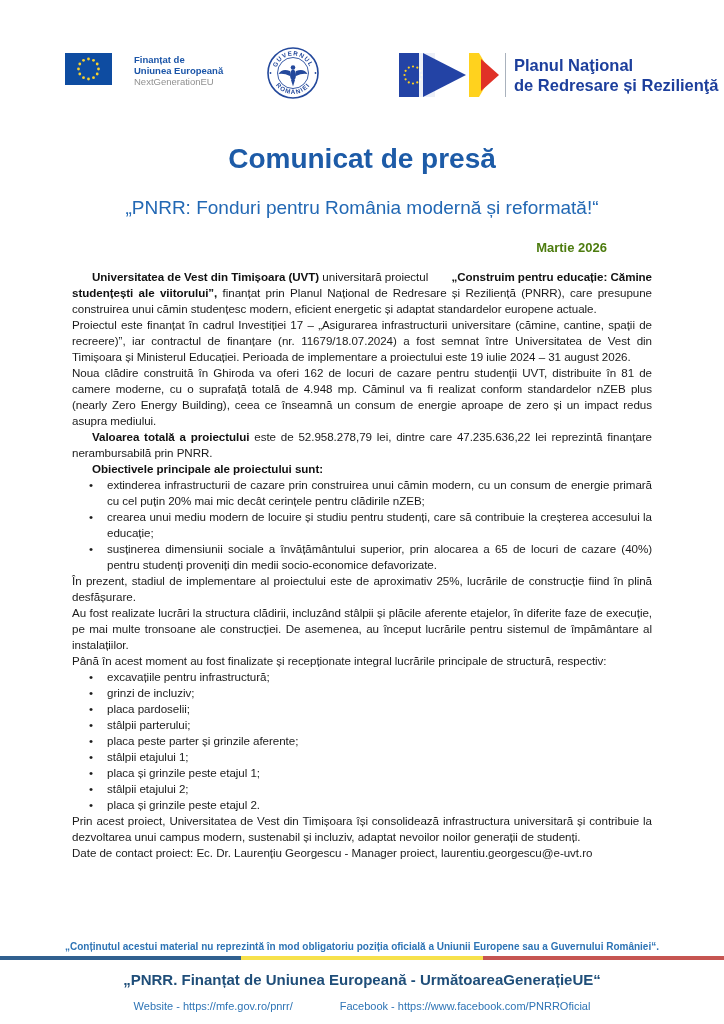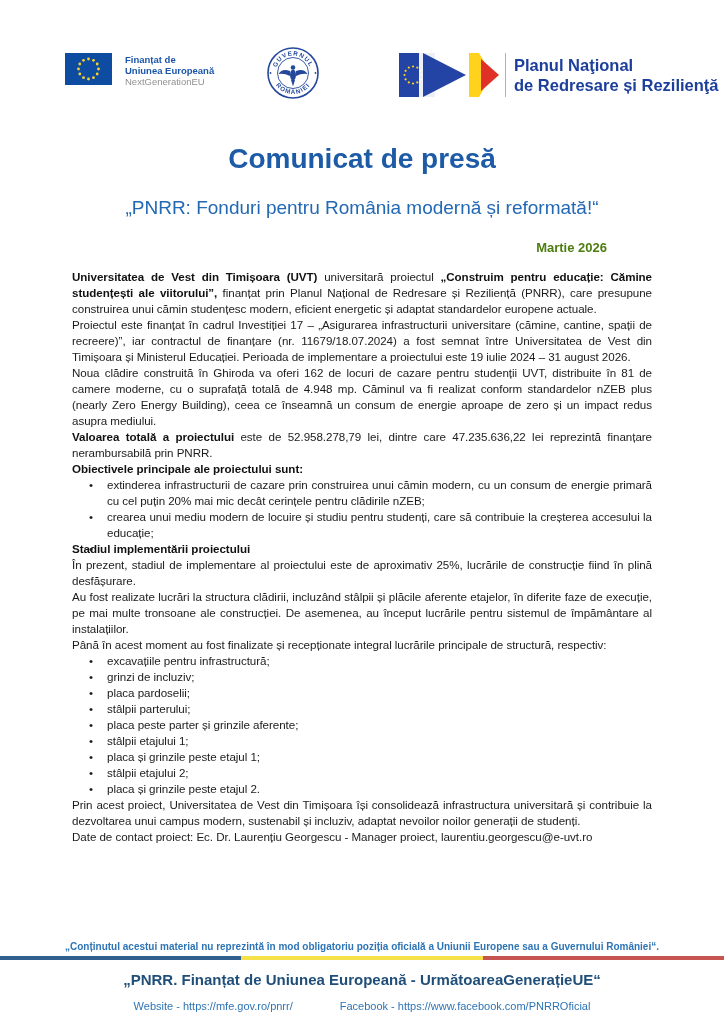--- a/index.html
+++ b/index.html
@@ -5,38 +5,38 @@
   html,body{margin:0;padding:0;background:#e8e8e8;}
   .page{
     position:relative;width:724px;height:1024px;background:#ffffff;
     font-family:"Liberation Sans","DejaVu Sans",sans-serif;
     overflow:hidden;margin:0 auto;color:#1b1b1b;
   }
   
   .header{position:absolute;top:45px;left:0;width:724px;height:62px;}
   .eu-funded{position:absolute;left:65px;top:8px;display:flex;align-items:flex-start;}
   .eu-flag{display:block;}
-  .eu-funded-text{margin-left:13px;font-size:9.5px;line-height:11px;padding-top:1px;}
+  .eu-funded-text{margin-left:22px;font-size:9.5px;line-height:11px;padding-top:1px;}
   .eu-funded-text .l1,.eu-funded-text .l2{font-weight:bold;color:#1b55a8;}
   .eu-funded-text .l3{color:#909090;}
   .gov-seal{position:absolute;left:267px;top:2px;}
   .pnrr-logo{position:absolute;left:399px;top:8px;display:flex;align-items:center;}
   .pnrr-sep{width:0;height:44px;border-left:1.5px solid #a9b2bd;margin-left:6px;}
   .pnrr-text{margin-left:8px;font-size:16.5px;line-height:20px;font-weight:bold;color:#1d3f9c;white-space:nowrap;}
   
   .doc-title{position:absolute;top:143px;left:0;width:724px;text-align:center;
     font-size:28px;font-weight:bold;color:#1d5ba7;}
   .doc-subtitle{position:absolute;top:197px;left:0;width:724px;text-align:center;
     font-size:19px;color:#2268b4;}
   .doc-date{position:absolute;top:240px;right:117px;font-size:13px;font-weight:bold;color:#4d7c0f;}
   
   .body-text{position:absolute;top:269px;left:72px;width:580px;
     font-size:11.6px;line-height:16px;text-align:justify;letter-spacing:-0.05px;}
   .body-text p{margin:0;}
-  .body-text b{color:#111;}
+  .body-text b{color:#111;margin-left:20px;}
   ul.doc-list{list-style:none;margin:0;padding:0;}
   ul.doc-list li{position:relative;padding-left:35px;text-align:justify;}
   ul.doc-list .blt{position:absolute;left:17px;top:0;}
   
   .disclaimer{position:absolute;top:933px;left:0;width:724px;text-align:center;
     font-size:10px;font-weight:bold;color:#2e74b5;white-space:nowrap;margin-top:8px;}
   .stripe{position:absolute;top:956px;left:0;width:724px;height:3.5px;display:flex;}
   .stripe .s{flex:1;height:100%;}
   .stripe .s-blue{background:#31608f;}
   .stripe .s-yellow{background:#f7e14b;}
@@ -138,23 +138,22 @@
 
   <div class="body-text">
     <p><b>Universitatea de Vest din Timișoara (UVT)</b><span> universitară proiectul </span><b>„Construim pentru educație: Cămine studențești ale viitorului”,</b><span> finanțat prin Planul Național de Redresare și Reziliență (PNRR), care presupune construirea unui cămin studențesc modern, eficient energetic și adaptat standardelor europene actuale.</span></p>
     <p>Proiectul este finanțat în cadrul Investiției 17 – „Asigurarea infrastructurii universitare (cămine, cantine, spații de recreere)”, iar contractul de finanțare (nr. 11679/18.07.2024) a fost semnat între Universitatea de Vest din Timișoara și Ministerul Educației. Perioada de implementare a proiectului este 19 iulie 2024 – 31 august 2026.</p>
     <p>Noua clădire construită în Ghiroda va oferi 162 de locuri de cazare pentru studenții UVT, distribuite în 81 de camere moderne, cu o suprafață totală de 4.948 mp. Căminul va fi realizat conform standardelor nZEB plus (nearly Zero Energy Building), ceea ce înseamnă un consum de energie aproape de zero și un impact redus asupra mediului.</p>
     <p><b>Valoarea totală a proiectului</b><span> este de 52.958.278,79 lei, dintre care 47.235.636,22 lei reprezintă finanțare nerambursabilă prin PNRR.</span></p>
     <p><b>Obiectivele principale ale proiectului sunt:</b></p>
     <ul class="doc-list">
       <li><span class="blt">•</span><span>extinderea infrastructurii de cazare prin construirea unui cămin modern, cu un consum de energie primară cu cel puțin 20% mai mic decât cerințele pentru clădirile nZEB;</span></li>
       <li><span class="blt">•</span><span>crearea unui mediu modern de locuire și studiu pentru studenți, care să contribuie la creșterea accesului la educație;</span></li>
-      <li><span class="blt">•</span></li>
+      <li><span class="blt">•</span><span>susținerea dimensiunii sociale a învățământului superior, prin alocarea a 65 de locuri de cazare (40%) pentru studenți proveniți din medii socio-economice defavorizate.</span></li>
     </ul>
-    <p><b>Stadiul implementării proiectului</b></p>
     <p>În prezent, stadiul de implementare al proiectului este de aproximativ 25%, lucrările de construcție fiind în plină desfășurare.</p>
     <p>Au fost realizate lucrări la structura clădirii, incluzând stâlpii și plăcile aferente etajelor, în diferite faze de execuție, pe mai multe tronsoane ale construcției. De asemenea, au început lucrările pentru sistemul de împământare al instalațiilor.</p>
     <p>Până în acest moment au fost finalizate și recepționate integral lucrările principale de structură, respectiv:</p>
     <ul class="doc-list">
       <li><span class="blt">•</span><span>excavațiile pentru infrastructură;</span></li>
       <li><span class="blt">•</span><span>grinzi de incluziv;</span></li>
       <li><span class="blt">•</span><span>placa pardoselii;</span></li>
       <li><span class="blt">•</span><span>stâlpii parterului;</span></li>
       <li><span class="blt">•</span><span>placa peste parter și grinzile aferente;</span></li>
       <li><span class="blt">•</span><span>stâlpii etajului 1;</span></li>

